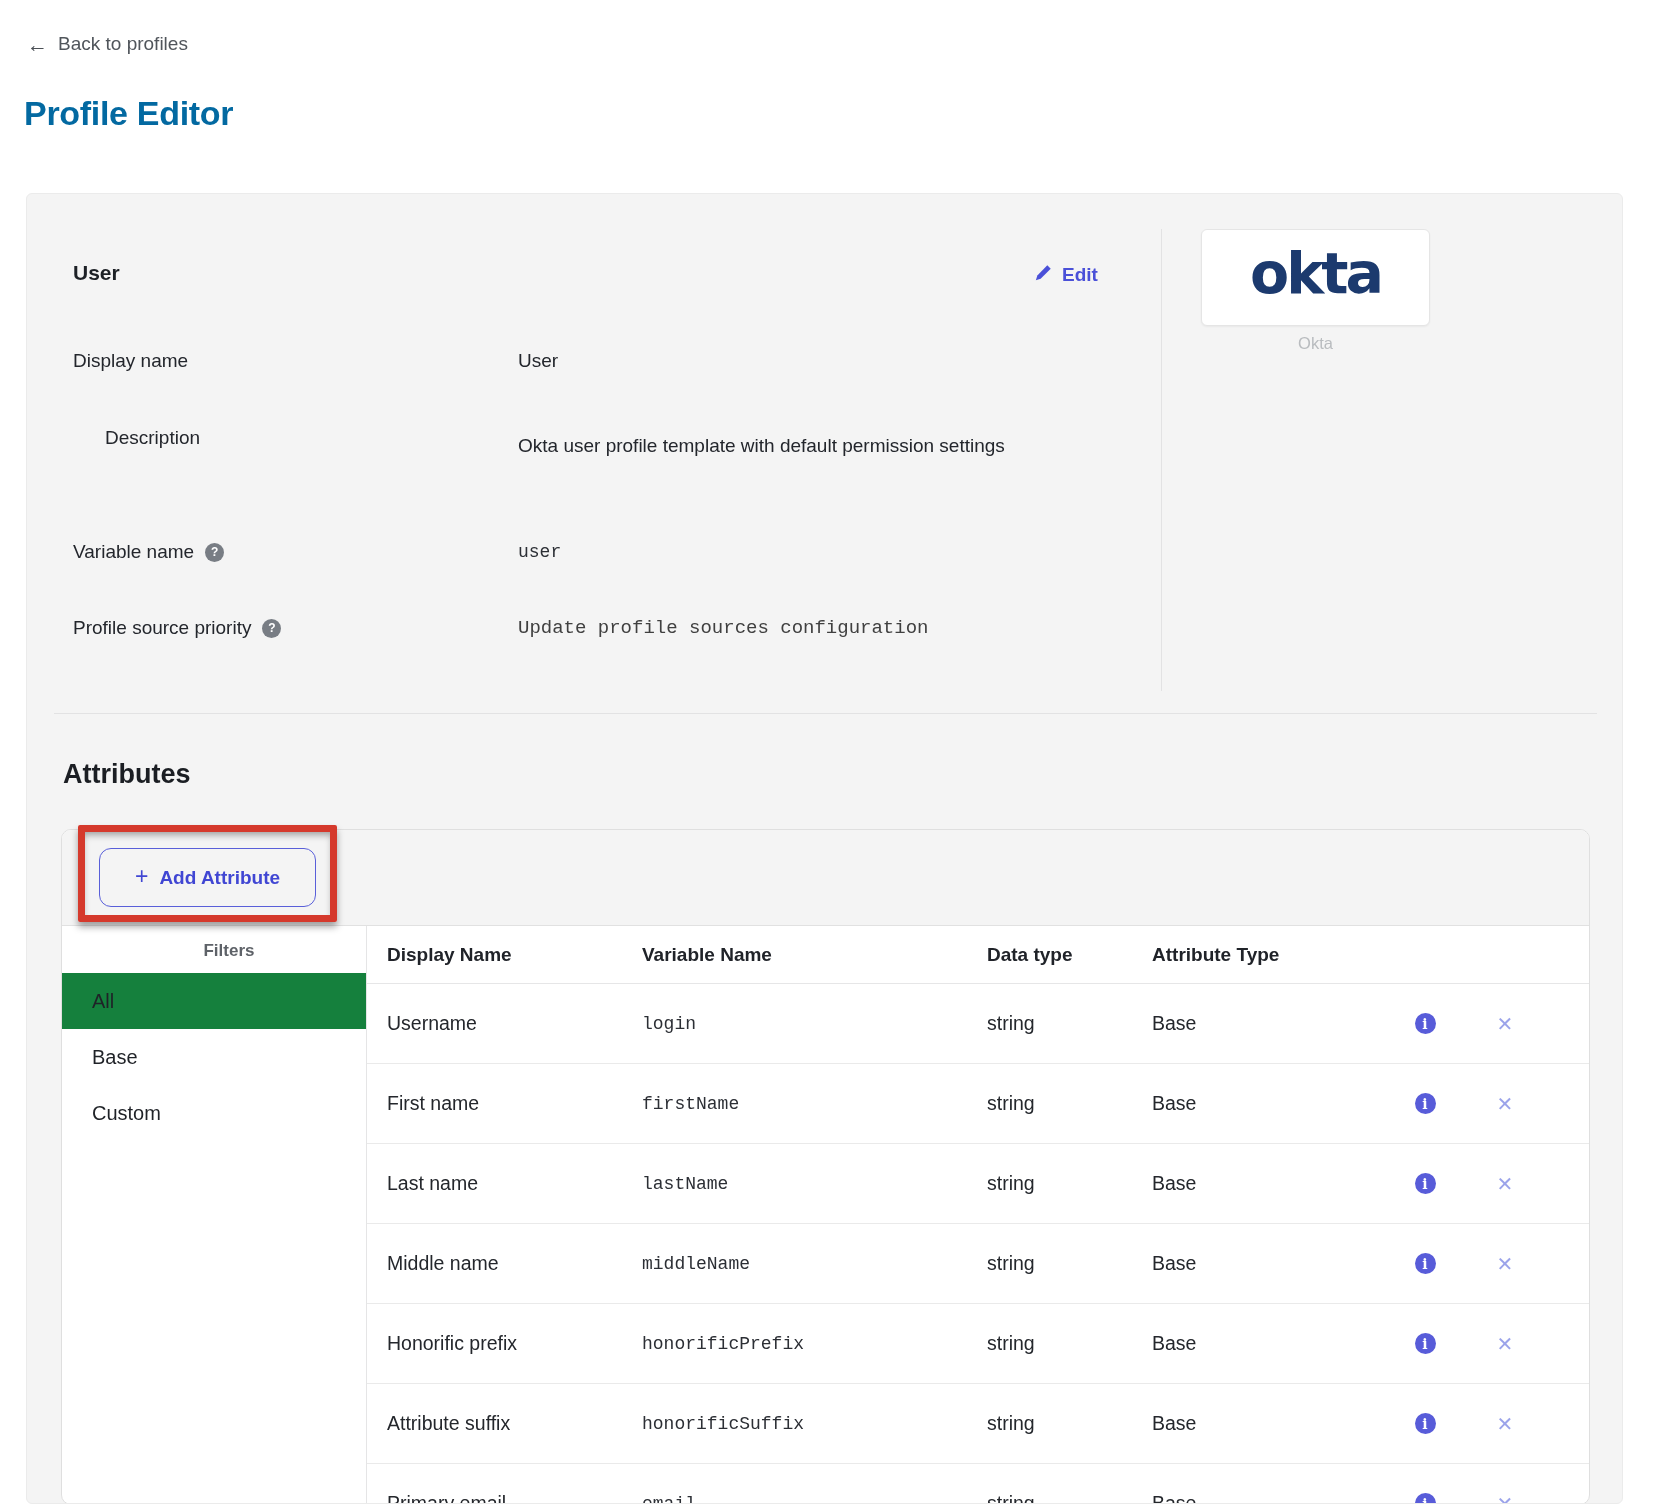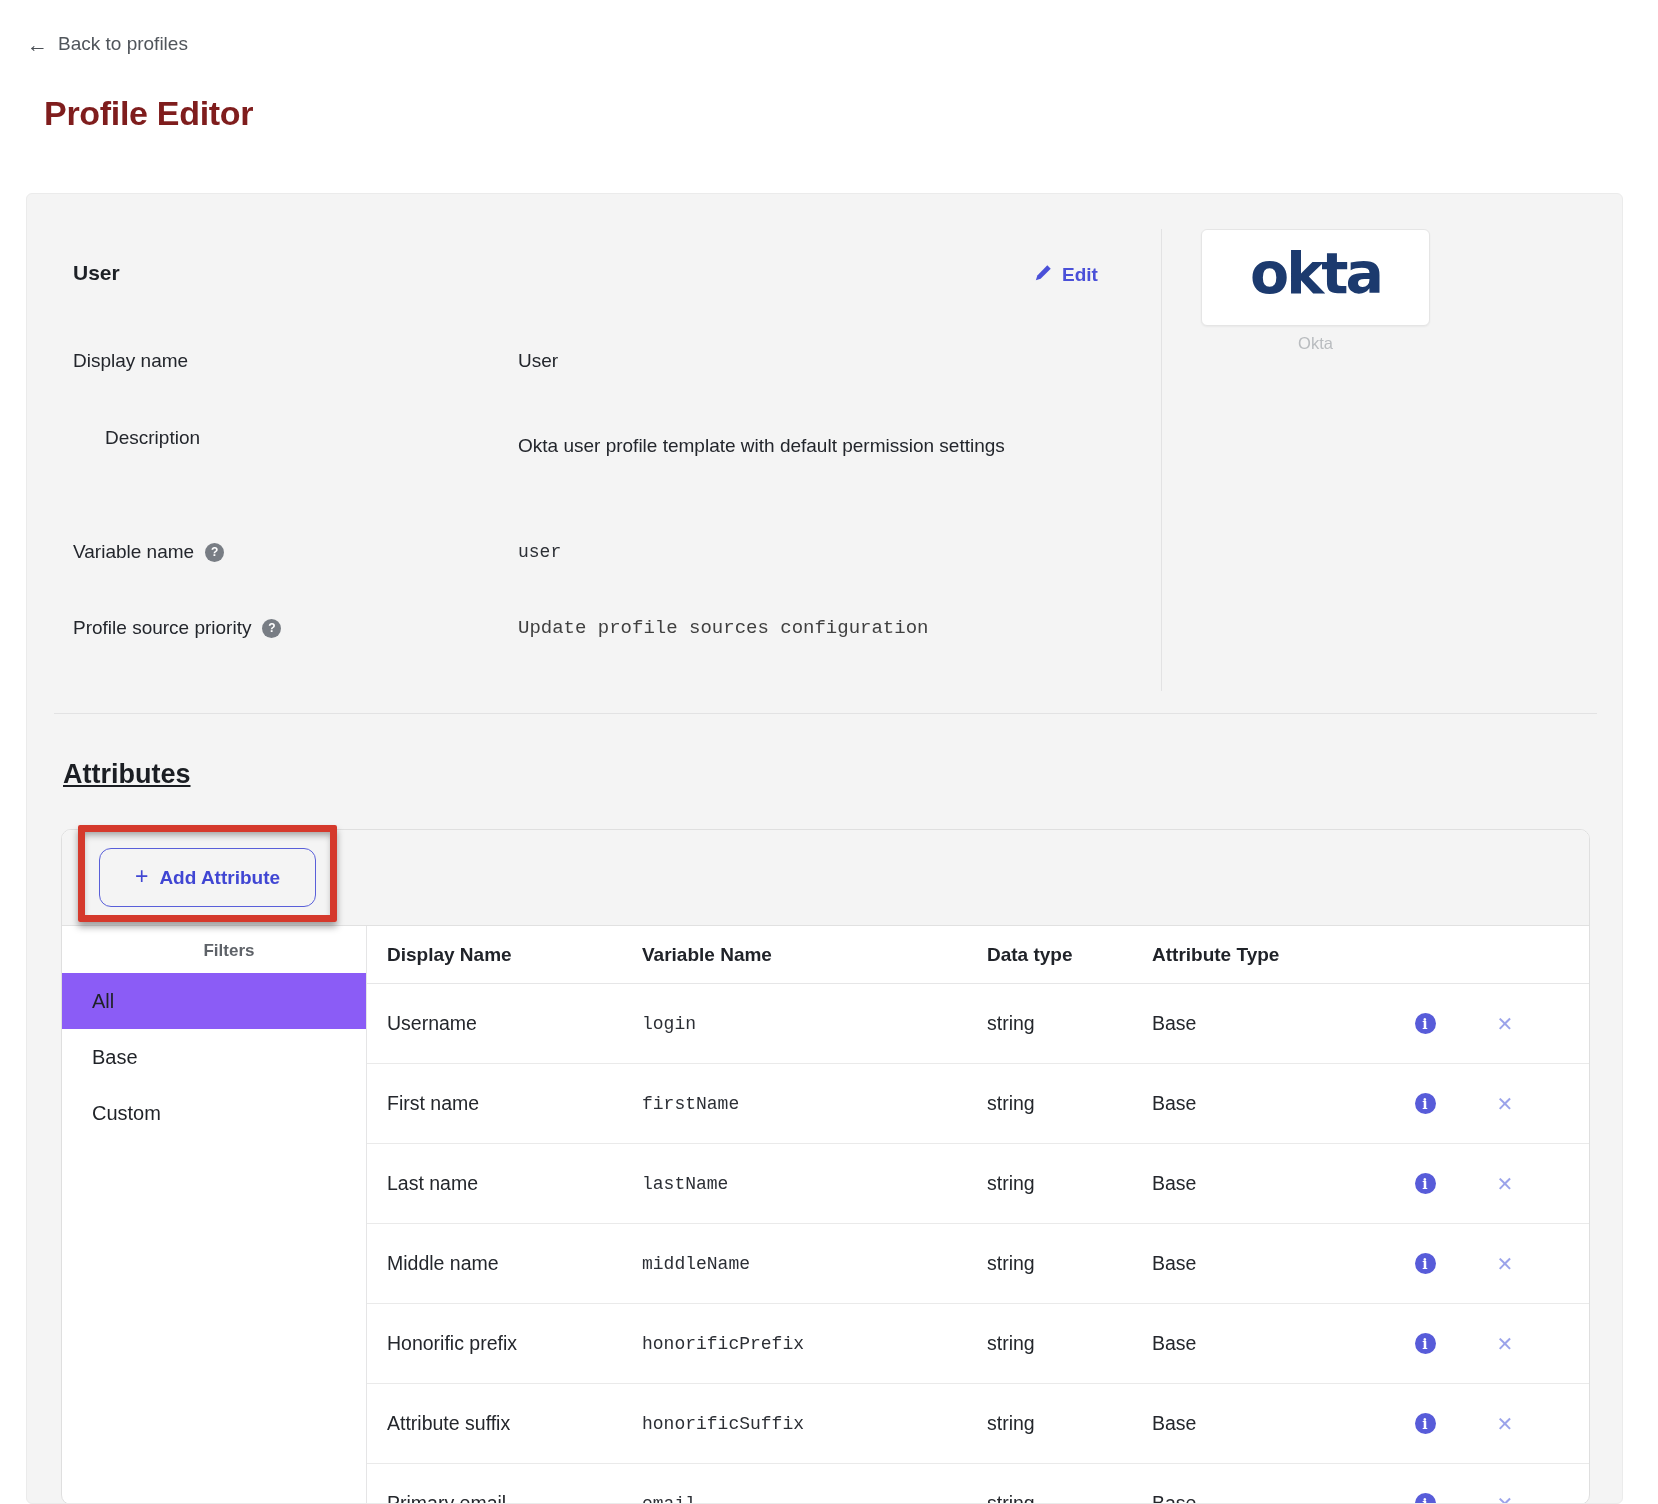--- a/index.html
+++ b/index.html
@@ -5,21 +5,21 @@
   * { margin:0; padding:0; box-sizing:border-box; }
   html,body { width:1658px; height:1504px; background:#ffffff;
     font-family:"Liberation Sans", sans-serif; color:#22252a; overflow:hidden; }
   body { position:relative; }
 
   
   .back-link { position:absolute; left:27px; top:33px; display:flex; align-items:center;
     gap:10px; font-size:19px; color:#50555b; cursor:pointer; }
   .back-arrow { font-size:21px; color:#4b5056; line-height:1; }
   .page-title { position:absolute; left:24px; top:94px; font-size:34px; font-weight:700;
-    color:#7f1d1d; letter-spacing:-0.3px;margin-left:20px; }
+    color:#0369a1; letter-spacing:-0.3px; }
 
   
   .card { position:absolute; left:26px; top:193px; width:1597px; height:1311px;
     background:#f4f4f4; border:1px solid #ebebeb; border-radius:6px; overflow:hidden; }
   .card-heading { position:absolute; left:46px; top:67px; font-size:21px; font-weight:700; color:#1d2126; }
   .edit-link { position:absolute; left:1008px; top:70px; display:flex; align-items:flex-start; gap:10px;
     color:#4a50d8; font-size:19px; font-weight:700; cursor:pointer; }
   .card-vdivider { position:absolute; left:1134px; top:35px; width:1px; height:462px; background:#e2e2e3; }
   .logo-box { position:absolute; left:1174px; top:35px; width:229px; height:97px; background:#ffffff;
     border:1px solid #e5e5e5; border-radius:6px; display:flex; align-items:center; justify-content:center;
@@ -33,36 +33,36 @@
     align-items:center; gap:11px; }
   .field-value { position:absolute; left:491px; font-size:19px; color:#23262c; }
   .help-icon { width:19px; height:19px; border-radius:50%; background:#787d84; color:#ffffff;
     font-size:12px; font-weight:700; display:inline-flex; align-items:center; justify-content:center;
     cursor:pointer; }
   .mono { font-family:"Liberation Mono", monospace; font-size:18px; color:#2c2f35; }
   .link { color:#404040; cursor:pointer;font-family:Liberation Mono, monospace; }
   .card-divider { position:absolute; left:27px; top:519px; width:1543px; height:1px; background:#e2e2e3; }
 
   
-  .attributes-heading { position:absolute; left:36px; top:565px; font-size:27px; font-weight:700; color:#1b1e23;text-decoration:underline; }
+  .attributes-heading { position:absolute; left:36px; top:565px; font-size:27px; font-weight:700; color:#1b1e23; }
   .panel { position:absolute; left:34px; top:635px; width:1529px; height:676px; background:#ffffff;
     border:1px solid #dfdfdf; border-radius:10px; overflow:hidden; }
   .toolbar { height:96px; background:#f4f4f4; border-bottom:1px solid #e1e1e1; position:relative; }
   .add-btn { position:absolute; left:37px; top:18px; width:217px; height:59px; background:transparent;
     border:1.5px solid #595fd9; border-radius:12px; color:#4046d3; font-size:19px; font-weight:700;
     font-family:"Liberation Sans", sans-serif; display:flex; align-items:center; justify-content:center;
     gap:11px; cursor:pointer; }
   .add-btn .plus { font-size:23px; font-weight:400; margin-top:-2px; }
 
   .panel-body { display:flex; height:579px; }
   .sidebar { width:305px; border-right:1px solid #e5e5e6; flex-shrink:0; }
   .filters-heading { padding:15px 0 12px 30px; font-size:17px; font-weight:600; color:#5e6268;text-align:center; }
   .filter-item { height:56px; display:flex; align-items:center; padding-left:30px; font-size:20px;
     color:#1f2227; cursor:pointer; }
-  .filter-item.selected { background:#8b5cf6; }
+  .filter-item.selected { background:#15803d; }
 
   .attr-table { flex:1; }
   .trow, .thead { display:grid; grid-template-columns:255px 345px 165px 235px 76px 84px;
     padding-left:20px; align-items:center; }
   .thead { height:58px; border-bottom:1px solid #e6e6e7; font-size:19px; font-weight:700; color:#202329; }
   .trow { height:80px; border-bottom:1px solid #eaeaea; font-size:19.5px; color:#24272c; }
   .info-icon { justify-self:center; width:21px; height:21px; border-radius:50%; background:#585cd9;
     color:#ffffff; font-family:"DejaVu Serif", serif; font-size:14px; font-weight:700; display:flex;
     align-items:center; justify-content:center; cursor:pointer; }
   .close-icon { justify-self:center; color:#9ba3ea; font-size:20px; cursor:pointer; line-height:1; }

